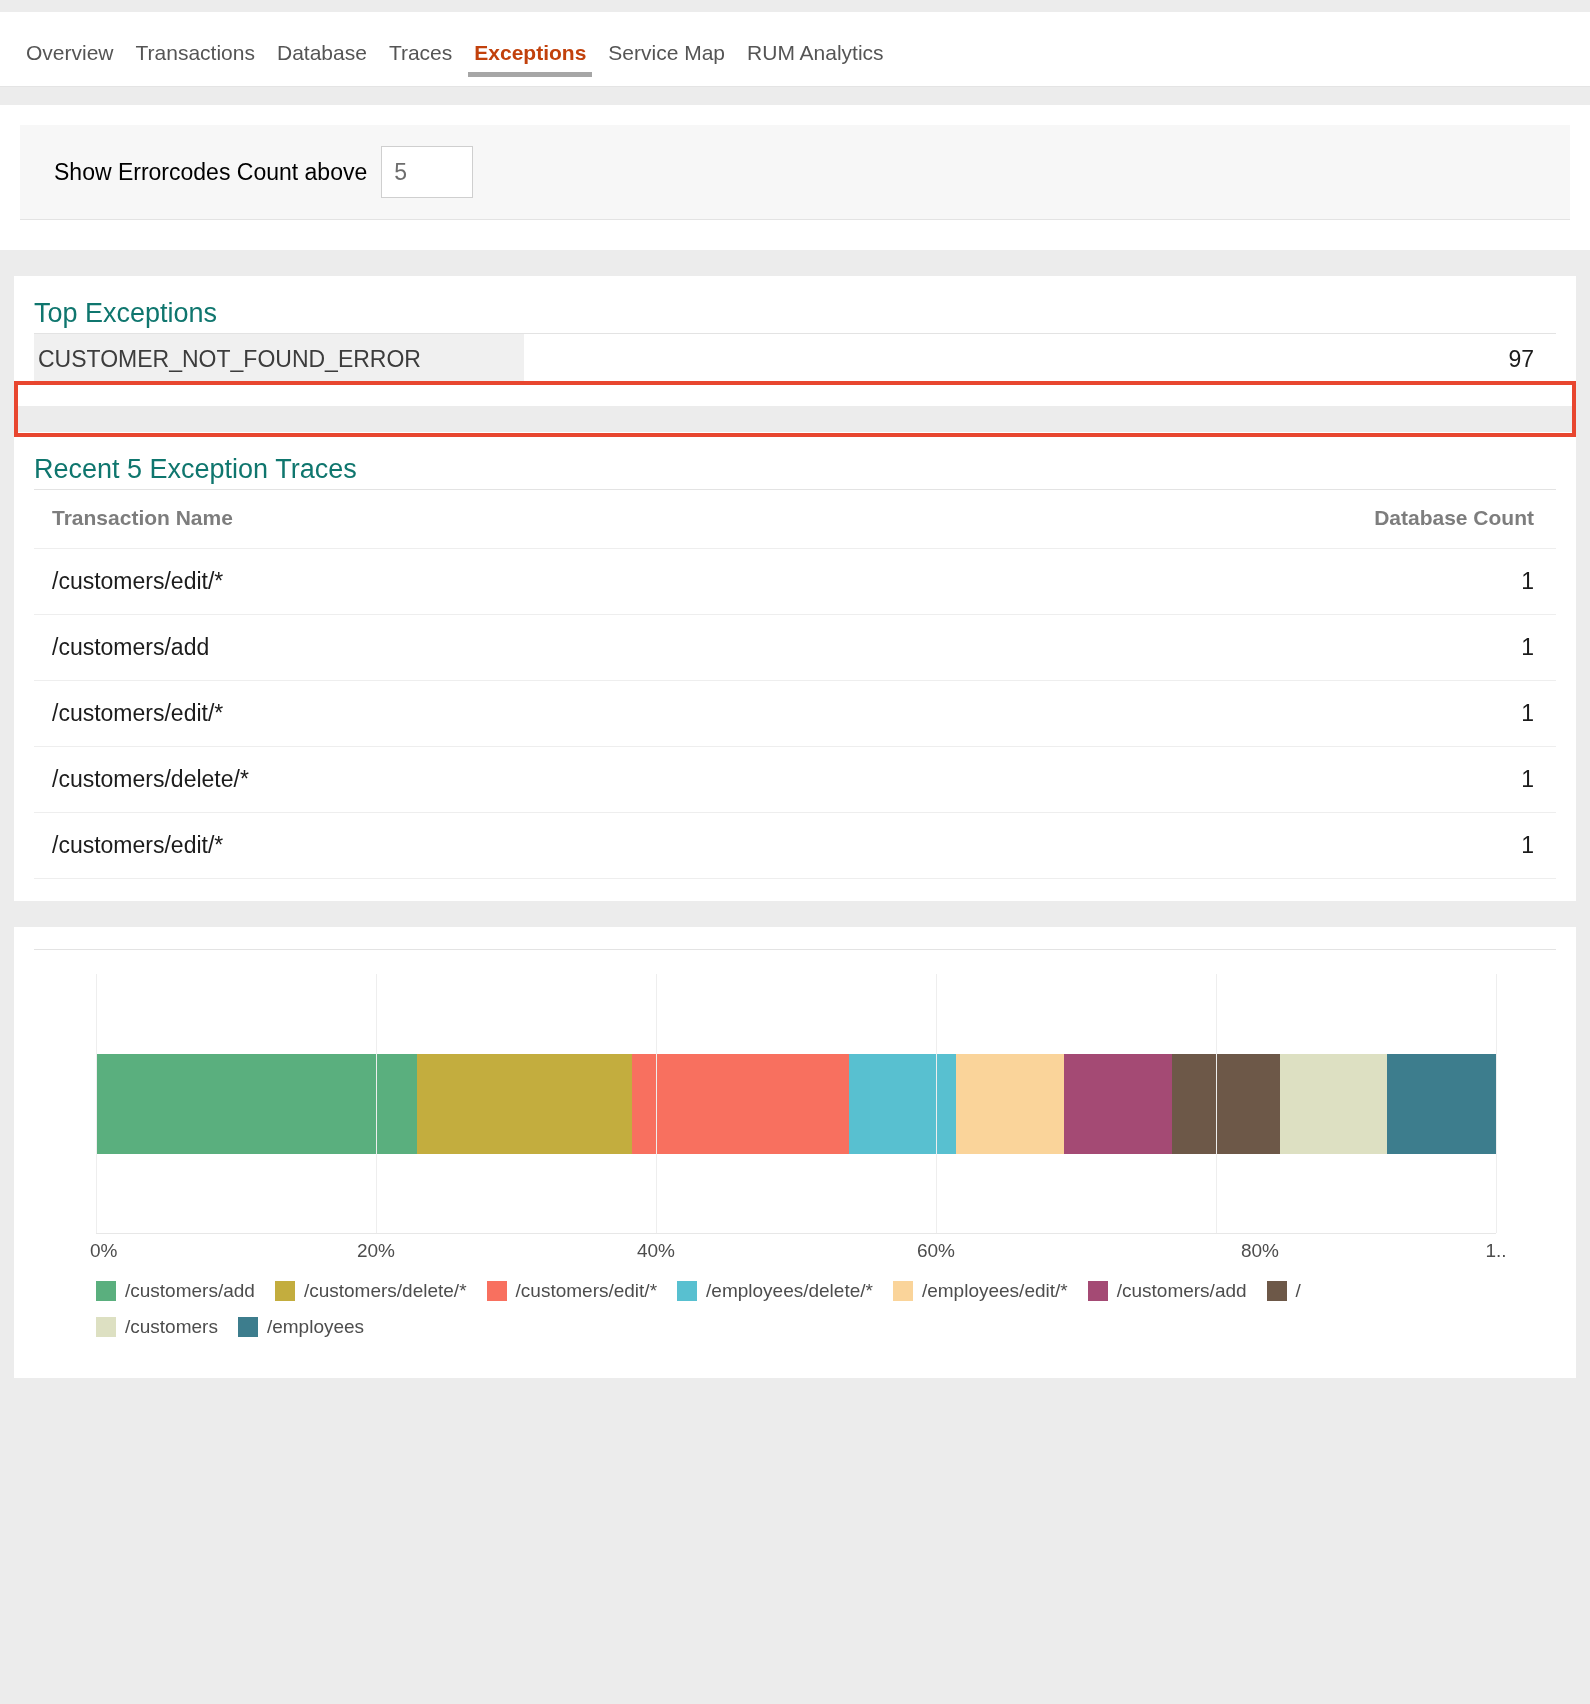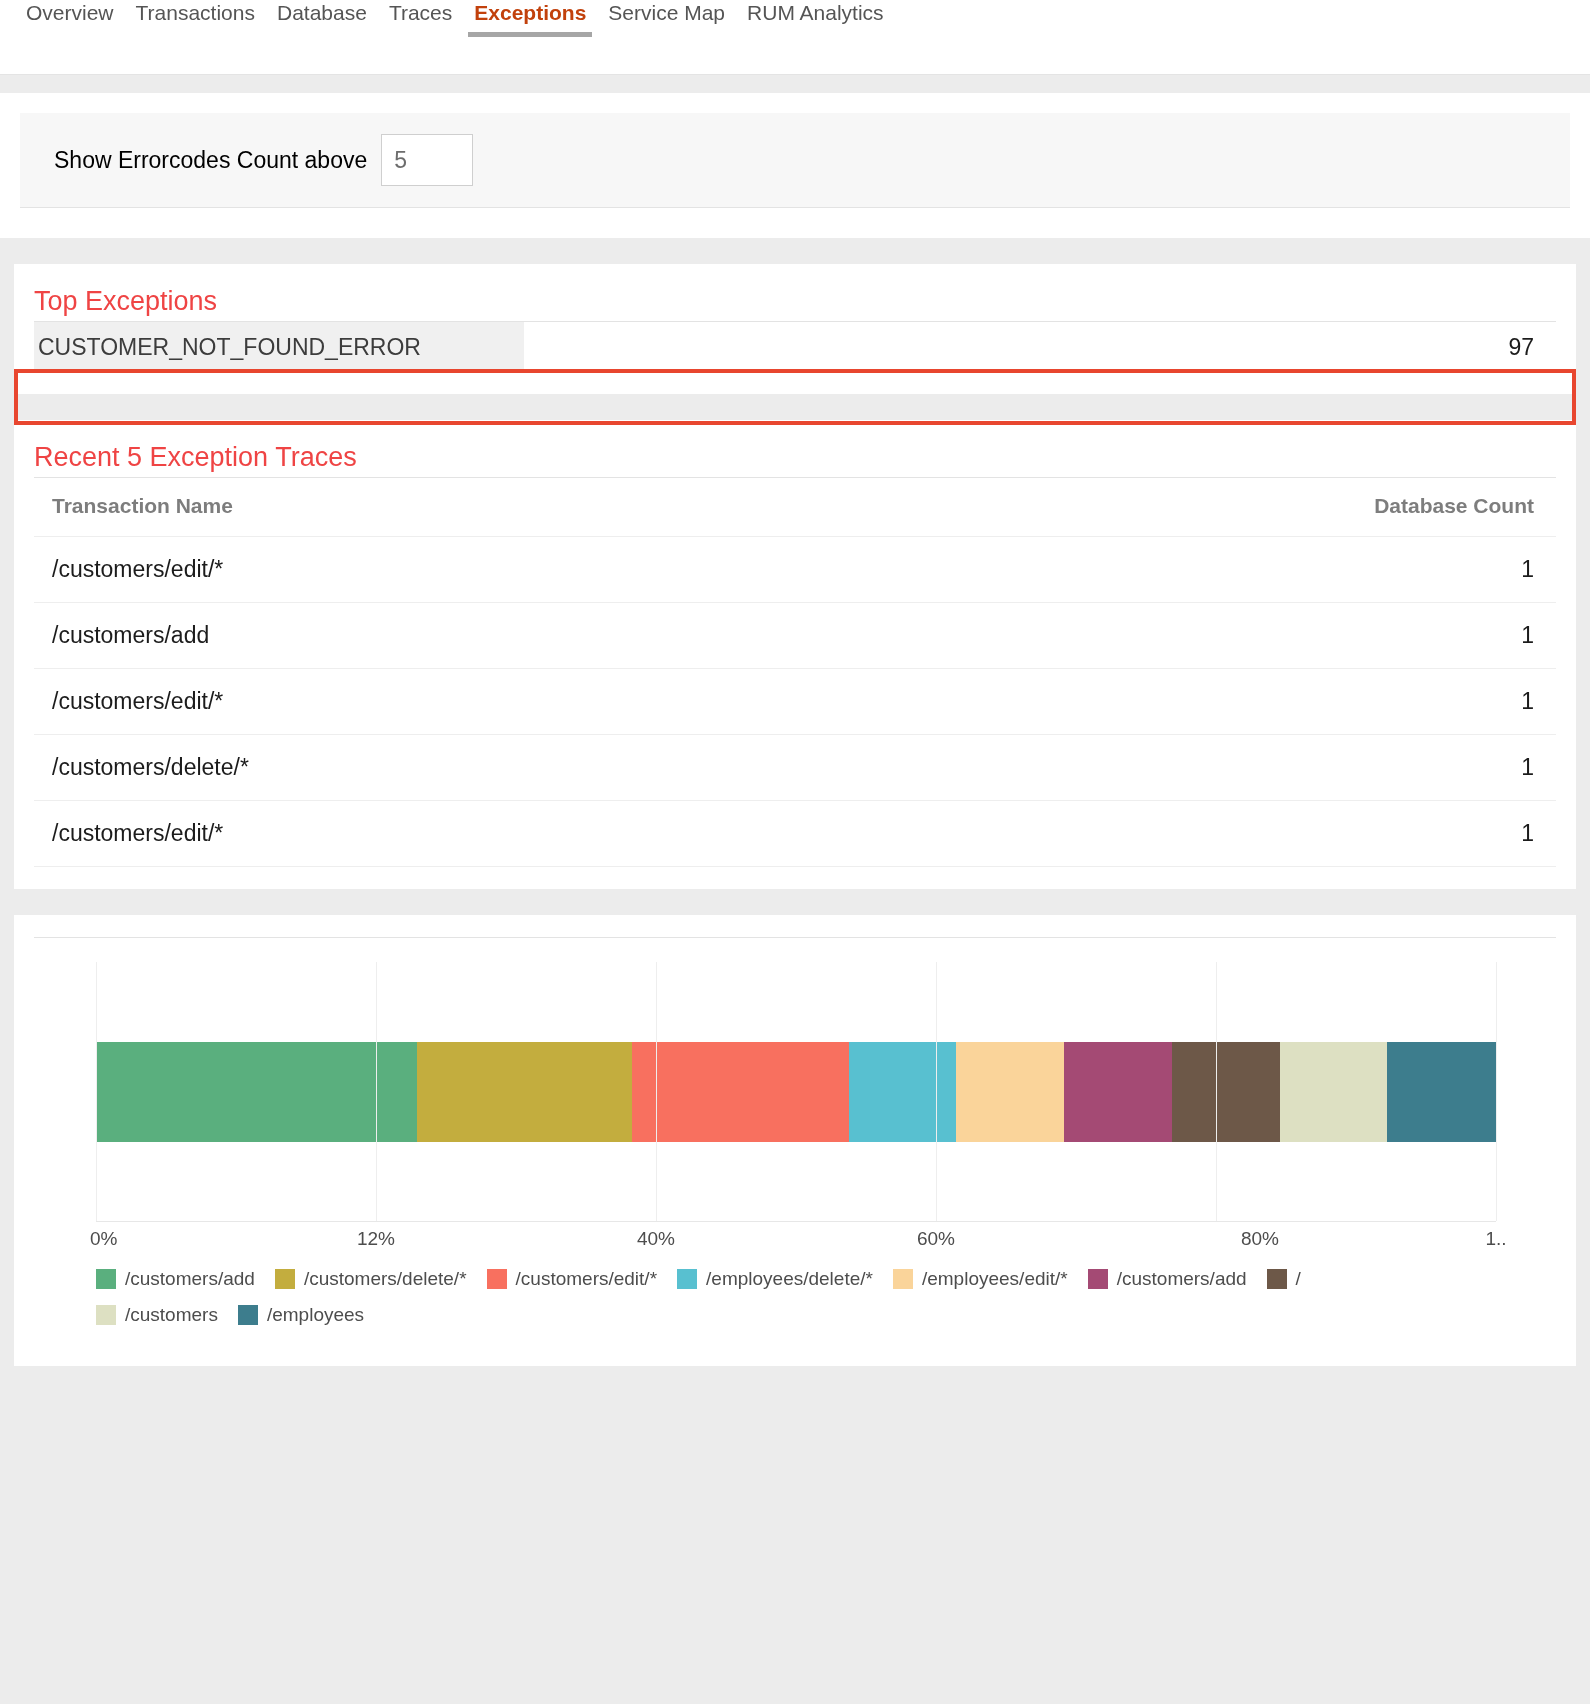--- a/index.html
+++ b/index.html
@@ -8,24 +8,25 @@
     background: #ececec;
     font-family: "Liberation Sans", sans-serif;
     -webkit-font-smoothing: antialiased;
   }
   .page { width: 1590px; min-height: 1704px; background: #ececec; position: relative; }
 
   
   .navbar {
     background: #ffffff;
     height: 75px;
-    padding: 2px 26px;
-    display: flex;
-    align-items: flex-start;
+    padding: 9px 26px;
+    display: flex;
+    align-items: flex-end;
     border-bottom: 1px solid #e4e4e4;
+    margin-top: 12px;
   }
   .nav-tabs { display: flex; align-items: flex-end; gap: 0; }
   .nav-tab {
     font-size: 21px;
     color: #555555;
     padding: 0 11px 14px 11px;
     position: relative;
     cursor: pointer;
     white-space: nowrap;
     line-height: 1;
@@ -41,21 +42,21 @@
   }
 
   
   .card {
     background: #ffffff;
     margin: 0 14px 26px 14px;
   }
   .card-inner { padding: 22px 20px 22px 20px; }
   .card-title {
     font-size: 27px;
-    color: #ef4444;
+    color: #0f766e;
     padding: 0 0 4px 0;
     line-height: 1.15;
   }
   .card-rule { height: 1px; background: #e3e3e3; width: 100%; }
 
   
   .filter-card { margin-top: 18px; padding: 20px 20px 0 20px; background: #fff; }
   .filter-box {
     background: #f7f7f7;
     border-bottom: 1px solid #e3e3e3;
@@ -301,21 +302,21 @@
         <div class="gridline" style="left: 0%;"></div>
             <div class="gridline" style="left: 20%;"></div>
             <div class="gridline" style="left: 40%;"></div>
             <div class="gridline" style="left: 60%;"></div>
             <div class="gridline" style="left: 80%;"></div>
             <div class="gridline" style="left: 100%;"></div>
           </div>
       </div>
       <div class="xlabels" id="xlabels">
           <div class="xlabel" style="left: 0%; transform: translateX(-6px);">0%</div>
-          <div class="xlabel" style="left: 20%;">12%</div>
+          <div class="xlabel" style="left: 20%;">20%</div>
           <div class="xlabel" style="left: 40%;">40%</div>
           <div class="xlabel" style="left: 60%;">60%</div>
           <div class="xlabel" style="left: 80%; margin-left: 44px;">80%</div>
           <div class="xlabel" style="left: 100%;">1..</div>
         </div>
       <div class="legend" id="legend">
           <div class="legend-item">
             <span class="legend-swatch" style="background: rgb(90, 175, 126);"></span>
             <span class="legend-text">/customers/add</span>
           </div>

